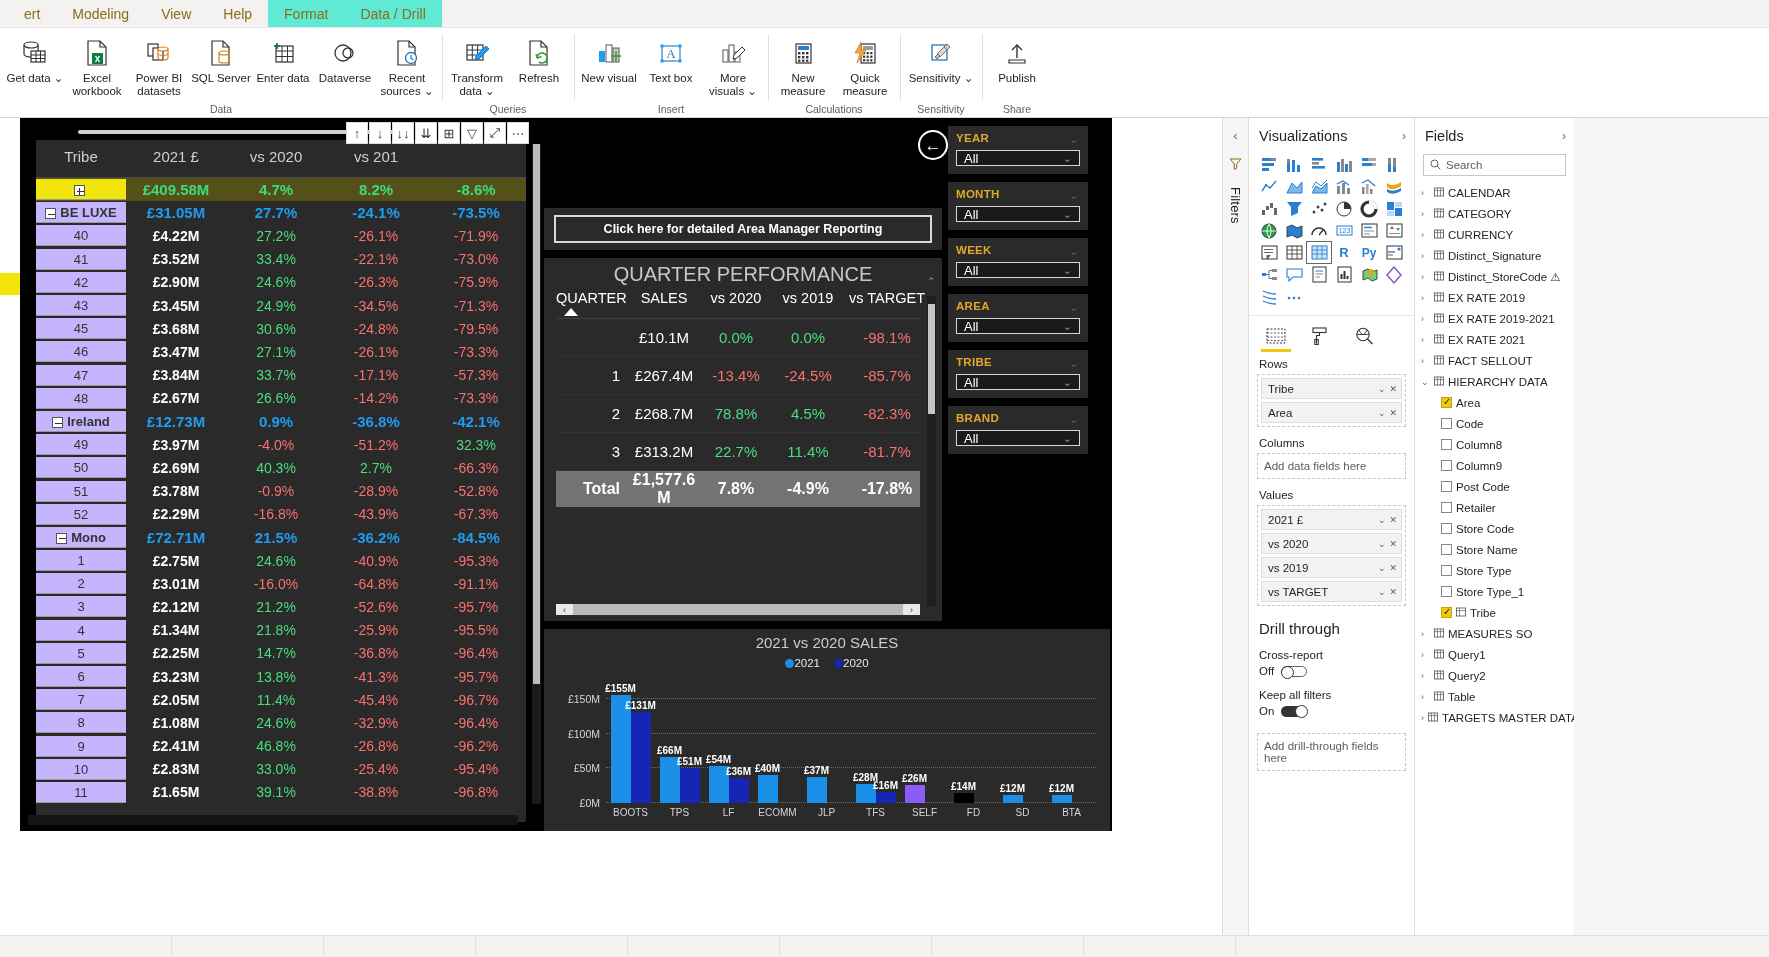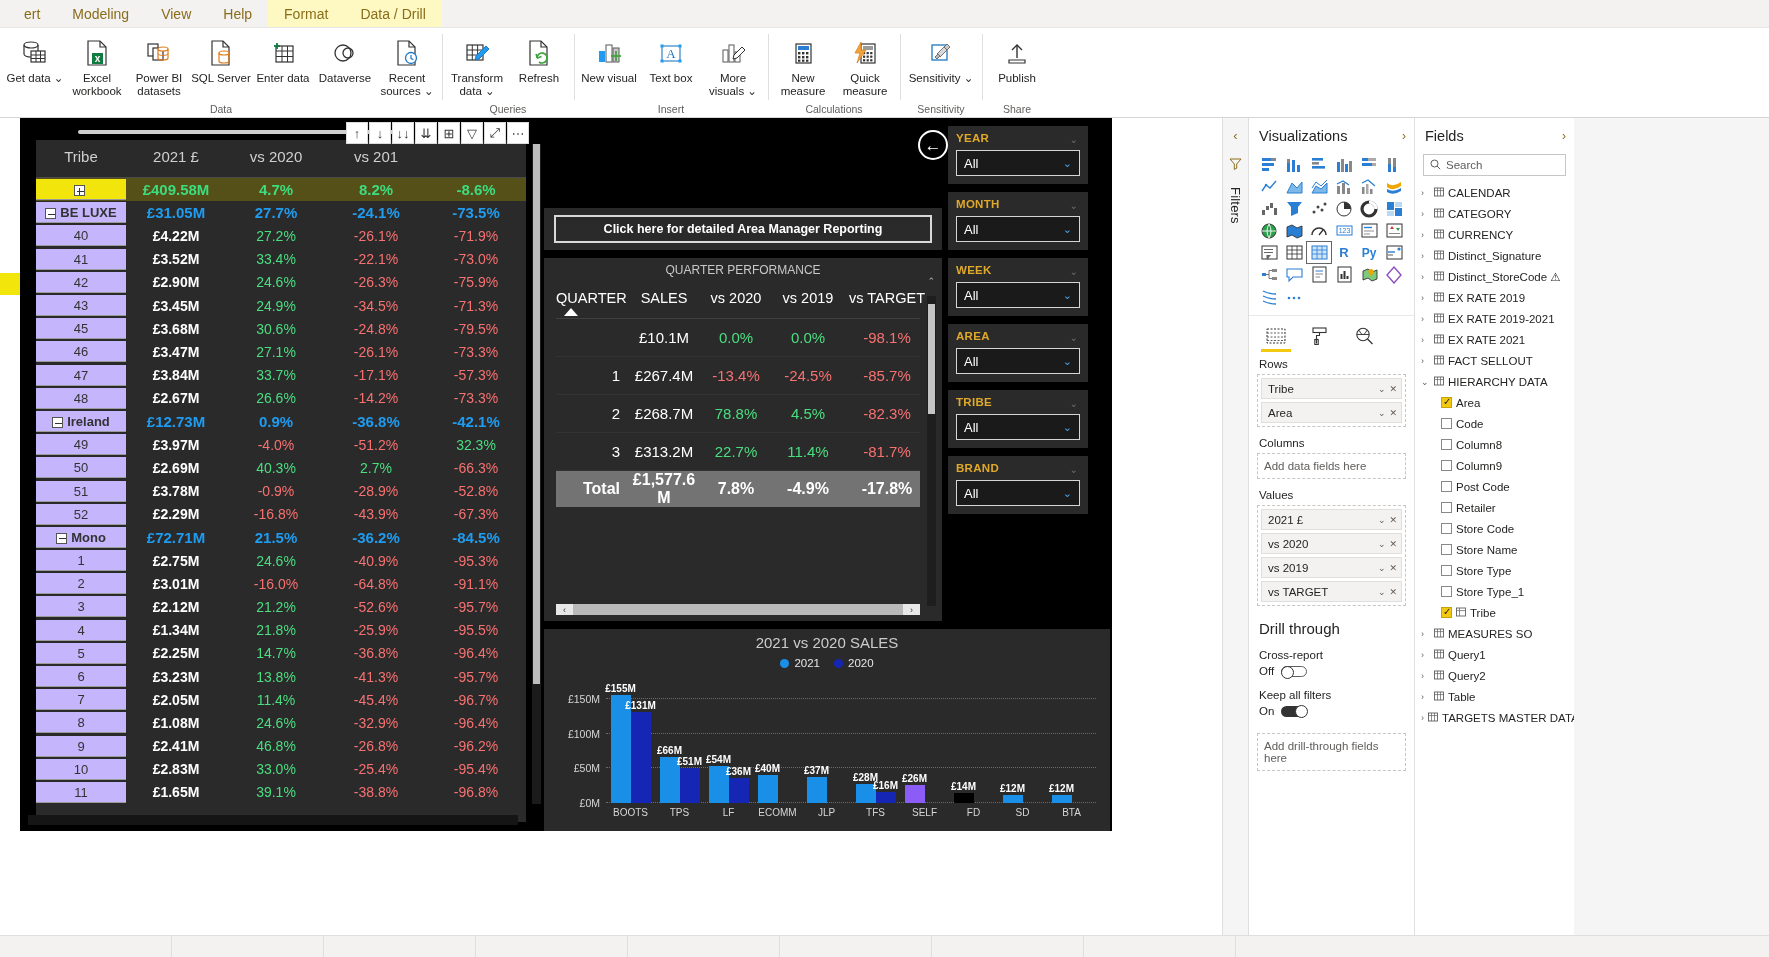--- a/index.html
+++ b/index.html
@@ -23,21 +23,21 @@
   .ribbon-tab {
     padding: 0 16px;
     display: flex;
     align-items: center;
     font-size: 14px;
     color: #8a6d1a;
     white-space: nowrap;
   }
   .ribbon-tab.sel { background:#ffffff; }
   .ribbon-tabs { background:#f3f2f1; }
-  .ribbon-tab.sel, .ribbon-tab.active { background:#fef9c3; }
+  .ribbon-tab.sel, .ribbon-tab.active { background:#5eead4; }
 
   .ribbon-body {
     height: 90px;
     background: #ffffff;
     display: flex;
     align-items: flex-start;
     position: relative;
     border-bottom: 1px solid #d6d6d6;
   }
   .rib-group {
@@ -235,21 +235,21 @@
     width: 378px; height: 28px;
     border: 2px solid #d9d9d9; background: #2a2a2a;
     color: #ffffff; font-size: 12.5px; font-weight: bold;
     display:flex; align-items:center; justify-content:center;
   }
   .qp-panel {
     position: absolute; left: 524px; top: 140px;
     width: 398px; height: 363px; background: #2a2a2a;
   }
   .qp-title {
-    text-align:center; color:#c8c8c8; font-size:12px; padding-top:5px;
+    text-align:center; color:#c8c8c8; font-size:20px; padding-top:5px;
   }
   .qp-table { position:absolute; left:12px; top:32px; right:22px; }
   .qp-head { display:flex; border-bottom:1px solid #3f3f3f; padding-bottom:2px; }
   .qp-head .h { color:#ffffff; font-size:14.5px; text-align:center; }
   .qp-head .h:first-child { text-align:left; }
   .qc0 { width:72px; flex:0 0 72px; }
   .qc1 { width:72px; flex:0 0 72px; }
   .qc2 { width:72px; flex:0 0 72px; }
   .qc3 { width:72px; flex:0 0 72px; }
   .qc4 { width:86px; flex:0 0 86px; }
@@ -271,21 +271,21 @@
     display:flex;align-items:center;justify-content:center; }
   .qp-caret-sm { position:absolute; right:7px; top:18px; color:#bbb; font-size:9px;}
 
   
   .chart-panel {
     position: absolute; left: 524px; top: 511px;
     width: 566px; height: 202px; background: #2a2a2a;
   }
   .chart-title { text-align:center; color:#cccccc; font-size:15px; padding-top:5px; }
   .chart-legend { display:flex; justify-content:center; gap:14px; margin-top:6px; }
-  .chart-legend .li { display:flex; align-items:center; gap:5px; color:#e6e6e6; font-size:11.5px; }
+  .chart-legend .li { display:flex; align-items:center; color:#e6e6e6; font-size:11.5px; }
   .dot { width:9px;height:9px;border-radius:50%; display:inline-block; }
   .plot {
     position:absolute; left:62px; top:56px; right:14px; bottom:28px;
   }
   .gridline { position:absolute; left:0; right:0; height:0; border-top:1px dotted #6b6b6b; }
   .ytick { position:absolute; right:calc(100% + 6px); transform:translateY(-50%);
     color:#d6d6d6; font-size:10.5px; white-space:nowrap; }
   .bars { position:absolute; left:0; right:0; bottom:0; top:0; display:flex; align-items:flex-end; }
   .catgrp { flex:1 1 0; display:flex; align-items:flex-end; justify-content:center; gap:0px; height:100%; position:relative; }
   .bar { width:20px; position:relative; }
@@ -297,21 +297,21 @@
     position:absolute; top:100%; left:0; right:0; text-align:center;
     color:#d6d6d6; font-size:10px; margin-top:4px; white-space:nowrap;
   }
 
   
   .slicers { position:absolute; left:928px; top:8px; width:140px; }
   .slicer { background:#2a2a2a; margin-bottom:8px; padding:6px 8px 8px 8px; position:relative; }
   .slicer .s-title { color:#e0a92a; font-size:11.5px; font-weight:bold; letter-spacing:.3px; }
   .slicer .s-caret-hdr { position:absolute; right:10px; top:8px; color:#6d6d6d; font-size:10px; }
   .slicer .s-box {
-    margin-top:6px; height:26px; border:1px solid #d6d6d6; background:#1a1a1a;
+    margin-top:6px; height:16px; border:1px solid #d6d6d6; background:#1a1a1a;
     display:flex; align-items:center; justify-content:space-between; padding:0 7px;
   }
   .slicer .s-val { color:#ffffff; font-size:13px; }
   .slicer .s-caret { color:#4aa3e8; font-size:11px; }
 
   
   .filters-rail {
     width: 26px; background:#f5f5f5; border-left:1px solid #e1dfdd;
     display:flex; flex-direction:column; align-items:center; padding-top:10px; gap:14px;
   }

